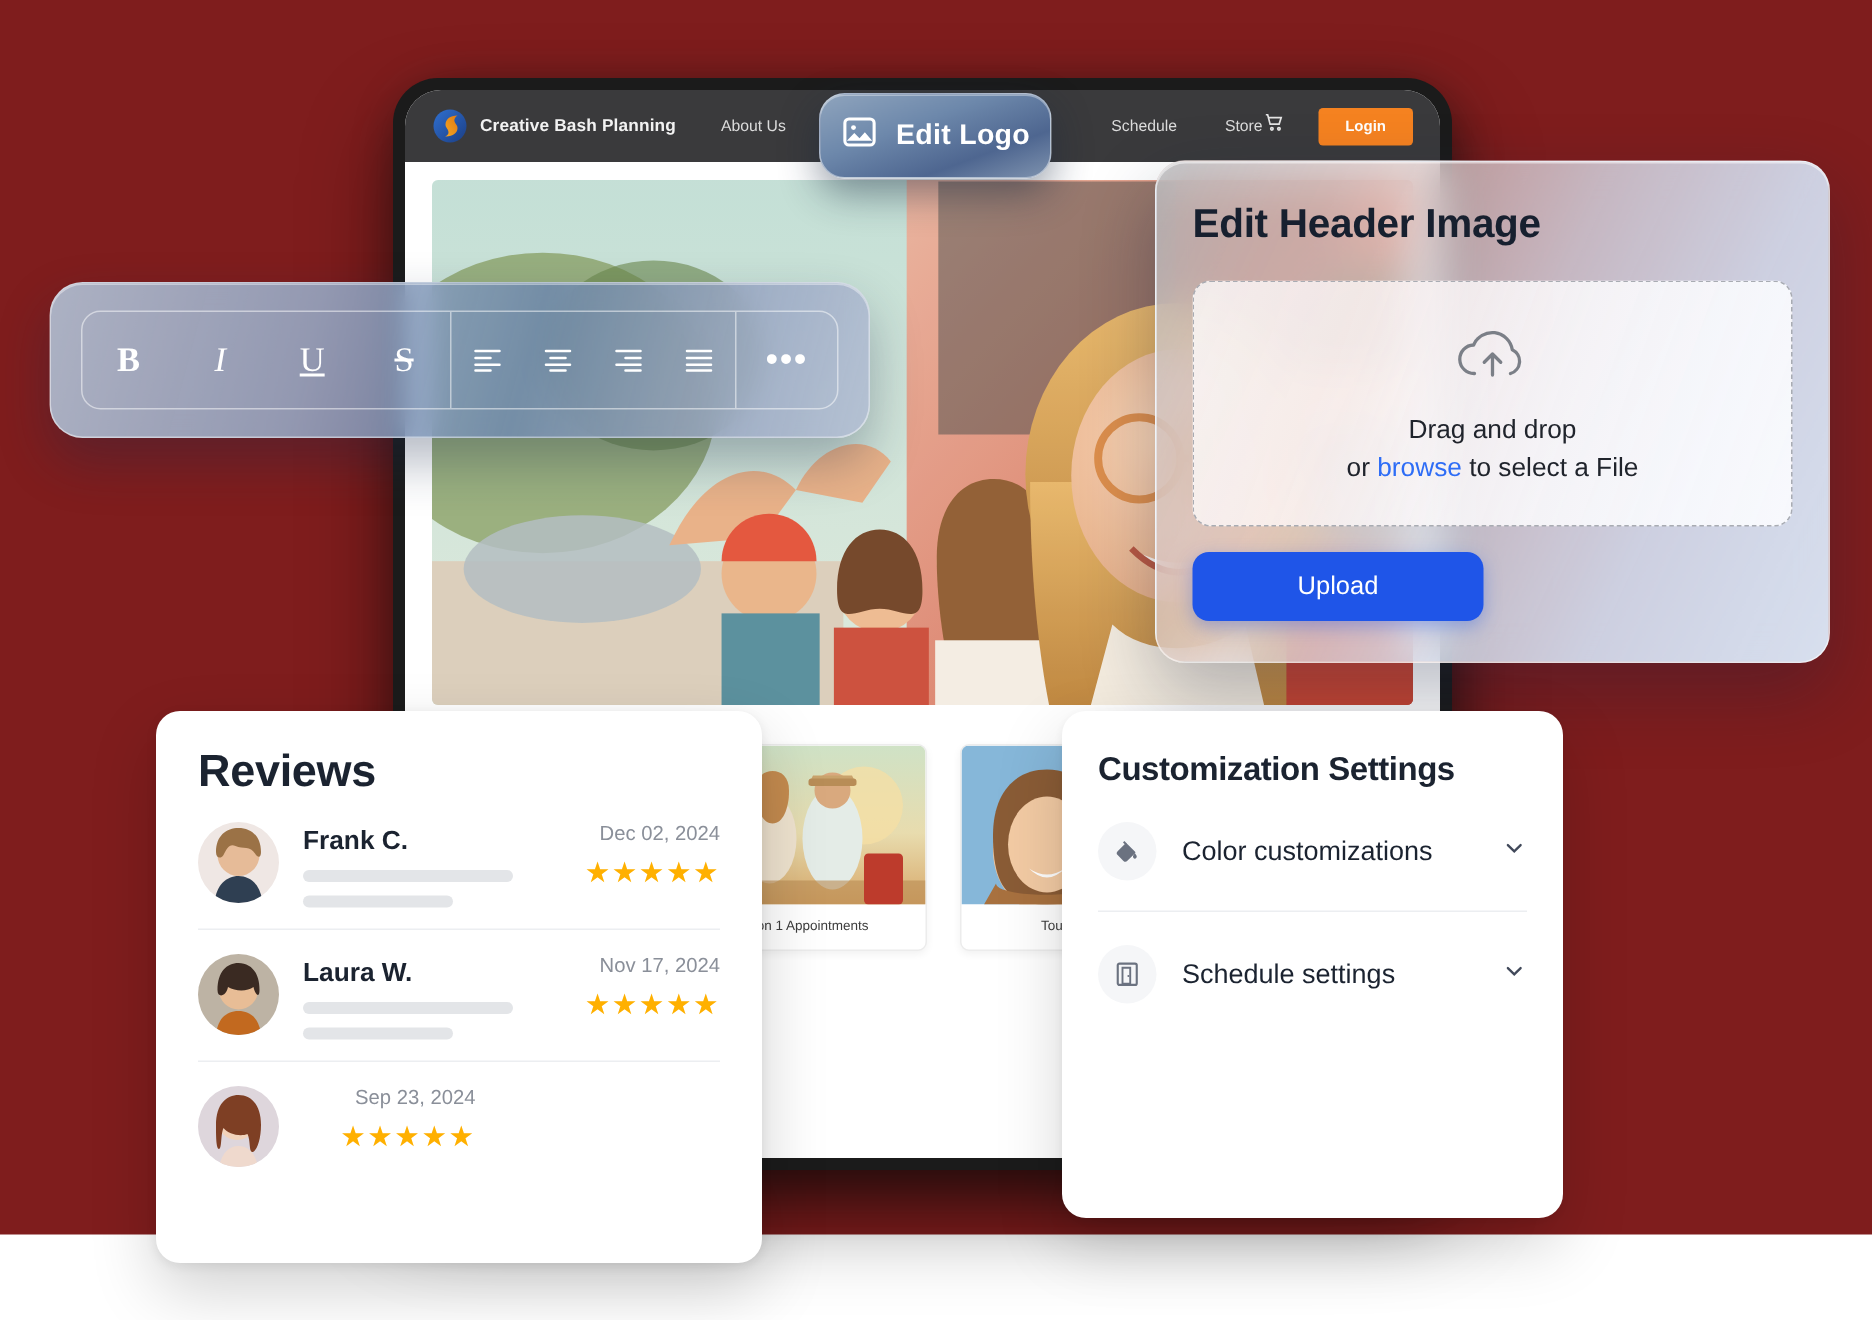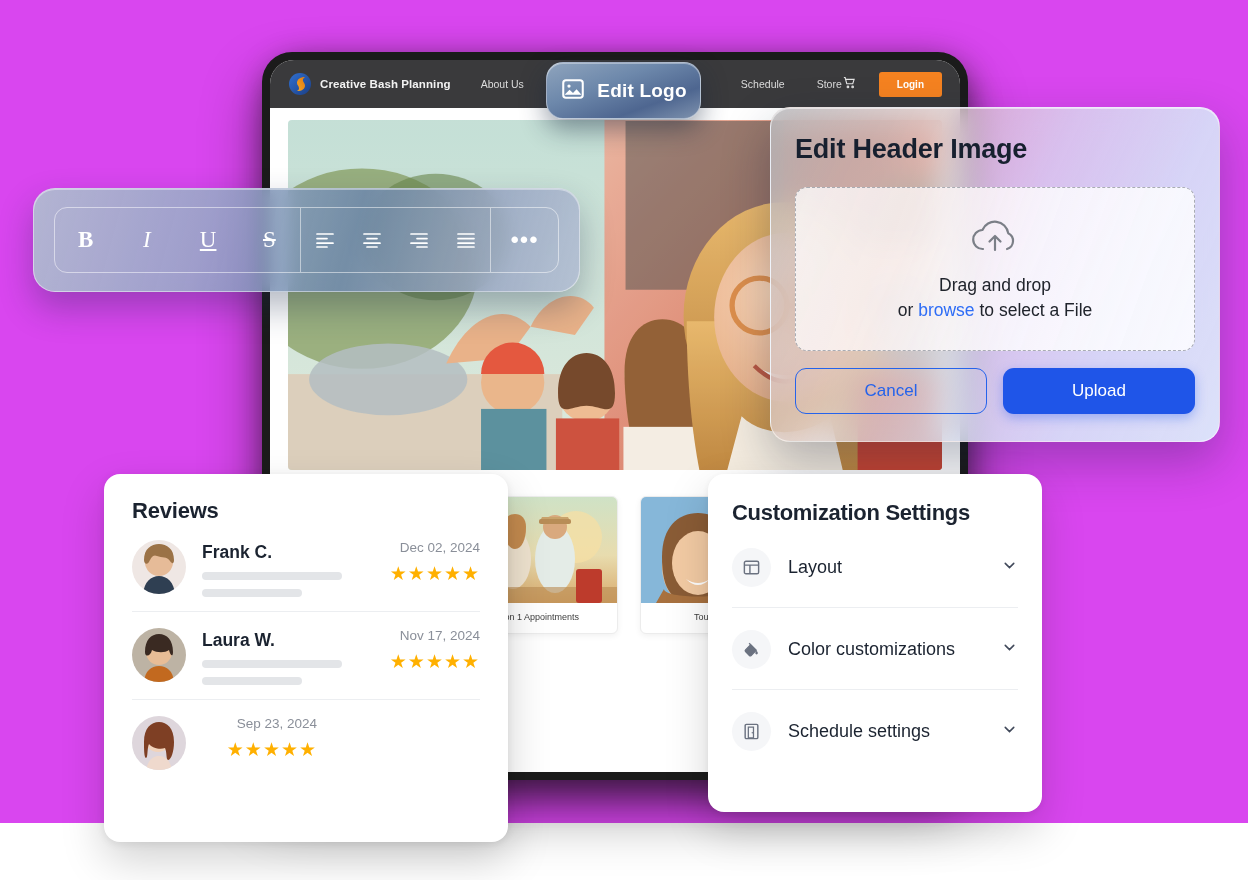--- a/index.html
+++ b/index.html
@@ -2,21 +2,21 @@
 <html><head>
 <meta charset="utf-8">
 <style>
   * { box-sizing: border-box; margin: 0; padding: 0; }
   html, body {
     width: 1248px; height: 880px;
     background: #ffffff;
     font-family: "Liberation Sans", sans-serif;
     overflow: hidden;
   }
-  #stage { position: relative; width: 1248px; height: 823px; background: #d946ef; }
+  #stage { position: relative; width: 1248px; height: 823px; background: #7f1d1d; }
 
   
   .tablet-shadow{
     position:absolute; left:268px; top:62px; width:700px; height:730px;
     border-radius:34px; background:#111;
     filter: blur(16px); opacity:.58;
   }
   .tablet{
     position:absolute; left:262px; top:52px; width:706px; height:728px;
     background:#1b1b1b; border-radius:30px; padding:8px;
@@ -120,21 +120,21 @@
   .btn-cancel{ width:194px; border:1.6px solid #2563eb; color:#2563eb; background:transparent; }
   .btn-upload{ width:194px; background:#1f55e8; color:#fff; box-shadow:0 4px 12px rgba(31,85,232,.35); }
 
   
   .reviews{
     position:absolute; left:104px; top:474px; width:404px; height:368px;
     background:#fff; border-radius:16px; z-index:60;
     box-shadow:0 18px 44px rgba(0,0,0,.18), 0 2px 8px rgba(0,0,0,.08);
     padding:24px 28px 14px;
   }
-  .reviews-title{ font-size:22px; font-weight:700; color:#1b2330; letter-spacing:-.2px; }
+  .reviews-title{ font-size:30px; font-weight:700; color:#1b2330; letter-spacing:-.2px; }
   .rev-item{ display:flex; align-items:flex-start; gap:16px; padding:16px 0 14px; }
   .rev-item + .rev-item{ border-top:1px solid #eceef1; }
   .avatar{ width:54px; height:54px; border-radius:50%; overflow:hidden; flex:none; position:relative; }
   .rev-mid{ flex:1; padding-top:2px; }
   .rev-name{ font-size:17.5px; font-weight:700; color:#1b2330; }
   .skel{ height:8px; border-radius:5px; background:#e3e5e8; margin-top:9px; }
   .skel.w1{ width:140px; }
   .skel.w2{ width:100px; }
   .rev-right{ text-align:right; flex:none; width:115px; }
   .rev-date{ font-size:13.5px; color:#8a8f99; }
@@ -365,21 +365,20 @@
       <span>
         <svg width="52" height="40" viewBox="0 0 52 40" fill="none" stroke="#7b7f87" stroke-width="2.2" stroke-linecap="round" stroke-linejoin="round">
           <path d="M14 32a9.5 9.5 0 0 1-.6-19 13.5 13.5 0 0 1 25.8 3.2A8.5 8.5 0 0 1 38 32"></path>
           <path d="M26 33V19M20.5 24.5L26 19l5.5 5.5"></path>
         </svg>
       </span>
       <div class="dz-line1">Drag and drop</div>
       <div class="dz-line2"><span>or </span><span class="dz-browse">browse</span><span> to select a File</span></div>
     </div>
     <div class="dlg-actions">
-      <div class="btn btn-cancel">Cancel</div>
       <div class="btn btn-upload">Upload</div>
     </div>
   </div>
 
   <div class="reviews">
     <div class="reviews-title">Reviews</div>
 
     <div class="rev-item">
       <div class="avatar">
         <svg width="54" height="54" viewBox="0 0 54 54">
@@ -432,34 +431,20 @@
       <div class="rev-right">
         <div class="rev-date">Sep 23, 2024</div>
         <div class="stars">★★★★★</div>
       </div>
     </div>
   </div>
 
   <div class="custom">
     <div class="custom-title">Customization Settings</div>
 
-    <div class="opt">
-      <span class="opt-ico">
-        <svg width="19" height="19" viewBox="0 0 24 24" fill="none" stroke="currentColor" stroke-width="1.8">
-          <rect x="3" y="4" width="18" height="16" rx="2"></rect>
-            <path d="M3 9h18M10 9v11"></path>
-        </svg>
-      </span>
-      <span class="opt-label">Layout</span>
-      <span class="chev">
-        <svg width="17" height="17" viewBox="0 0 24 24" fill="none" stroke="currentColor" stroke-width="2.2" stroke-linecap="round">
-            <path d="M6 9l6 6 6-6"></path>
-          </svg>
-      </span>
-    </div>
 
     <div class="opt">
       <span class="opt-ico">
         <svg width="19" height="19" viewBox="0 0 24 24" fill="none" stroke="currentColor" stroke-width="1.7" stroke-linejoin="round">
           <path d="M4.5 12.5L11 6l7 7-6.5 6.5a1.5 1.5 0 0 1-2.1 0l-4.9-4.9a1.5 1.5 0 0 1 0-2.1z" fill="currentColor" stroke="currentColor"></path>
           <path d="M9 4l2 2"></path>
           <path d="M20 16.5c0 1-.7 1.8-1.6 1.8s-1.6-.8-1.6-1.8 1.6-2.8 1.6-2.8 1.6 1.8 1.6 2.8z" fill="currentColor" stroke="none"></path>
         </svg>
       </span>
       <span class="opt-label">Color customizations</span>

